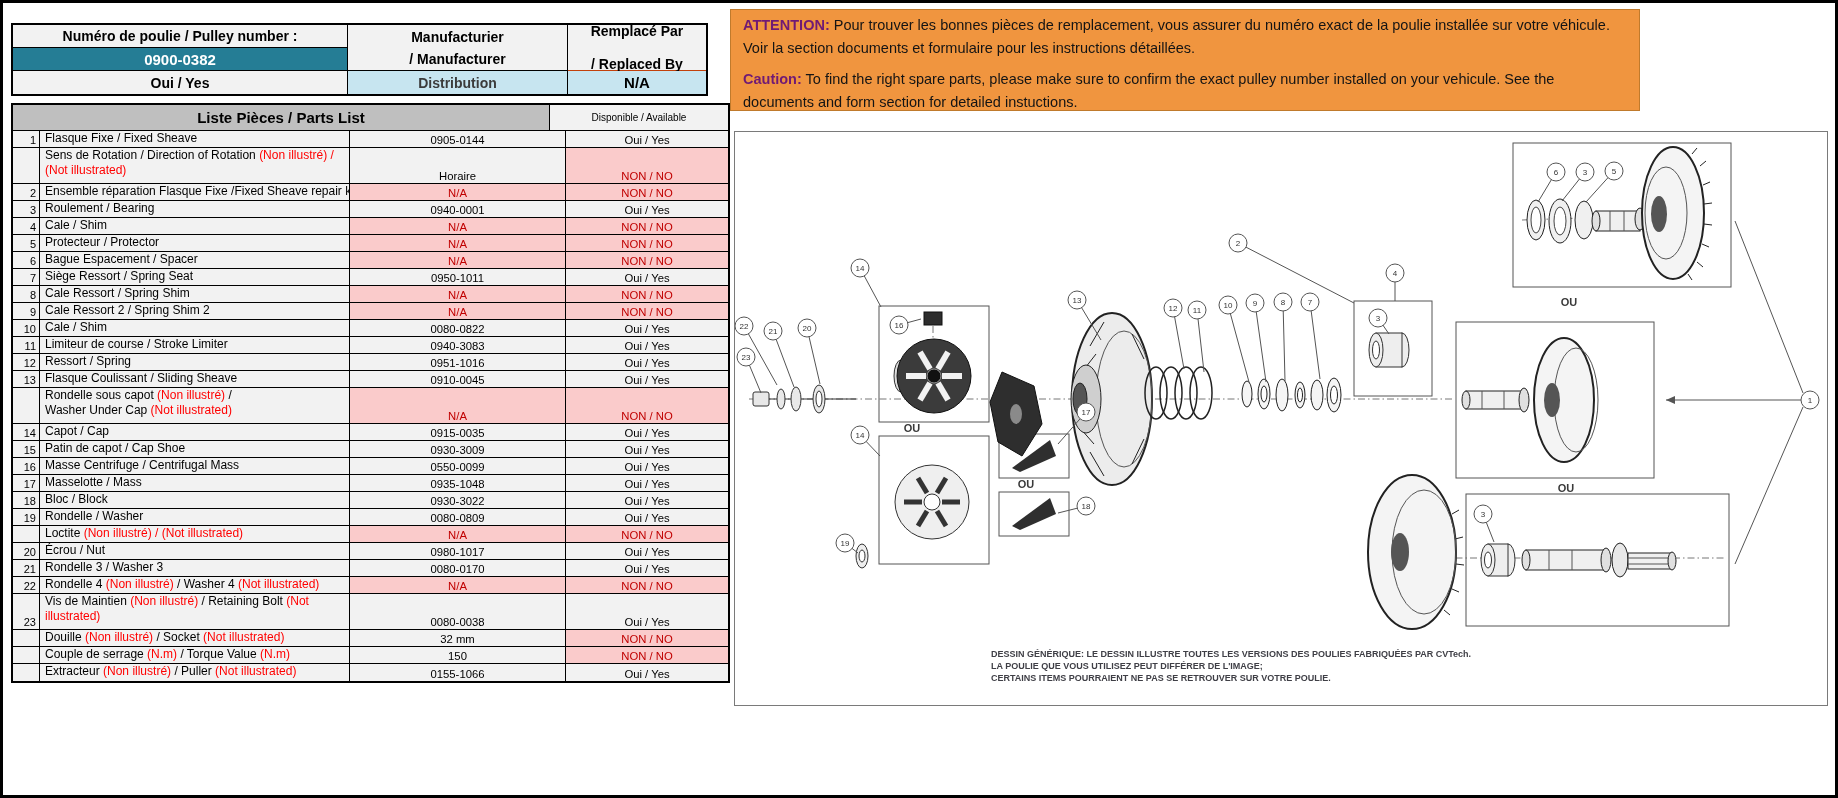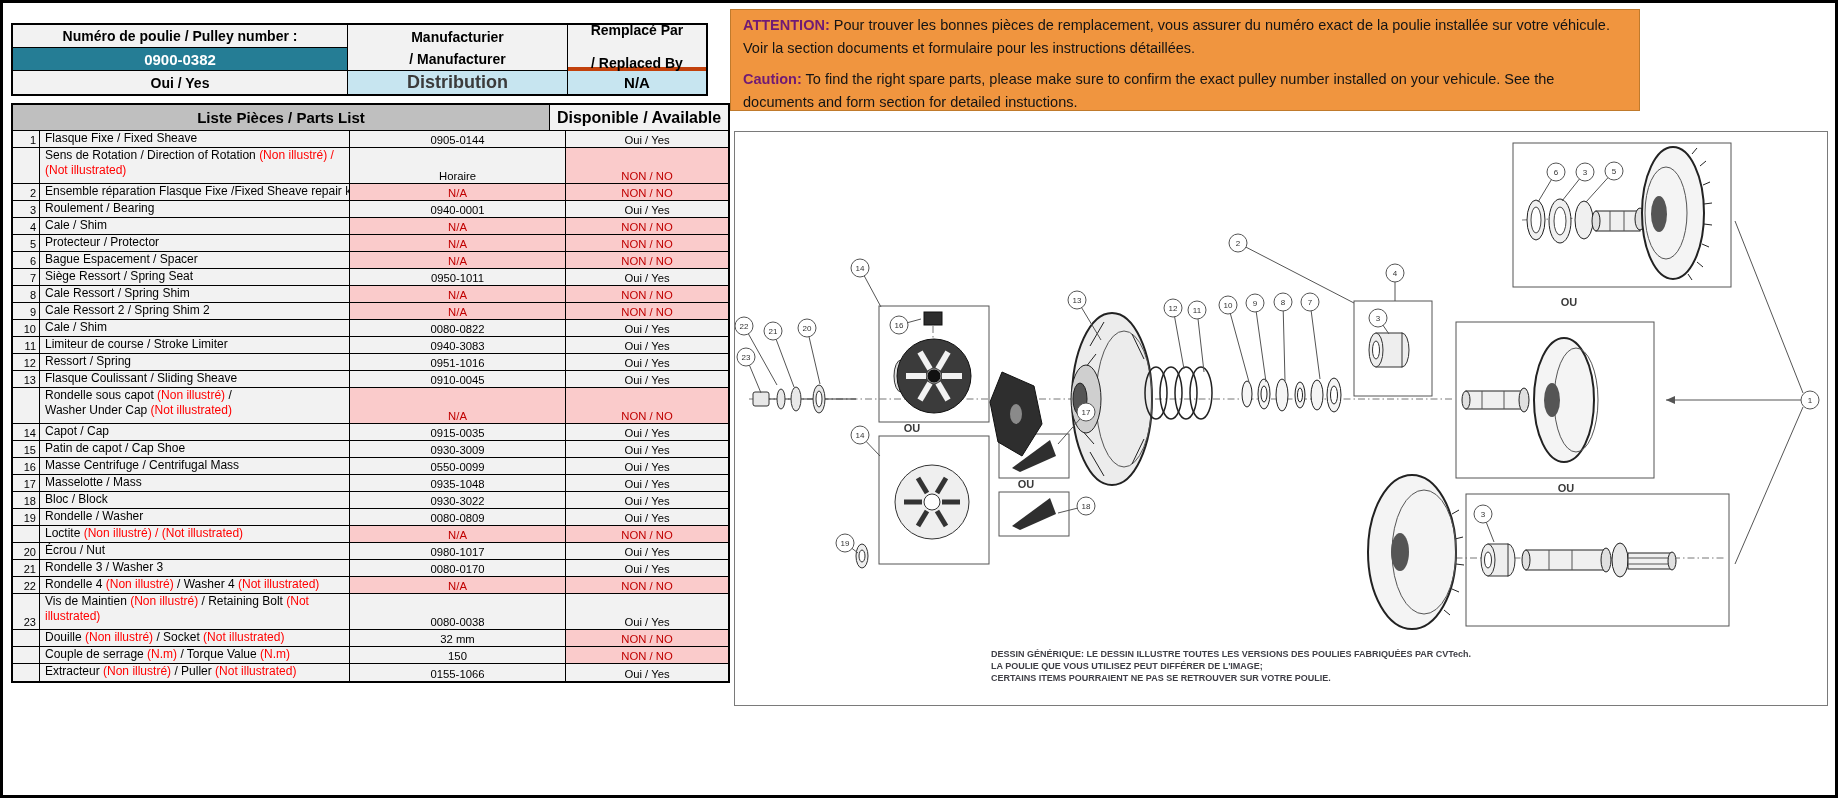--- a/index.html
+++ b/index.html
@@ -14,40 +14,40 @@
     border:2px solid #000;box-sizing:border-box;background:#F2F2F2;
     display:grid;grid-template-columns:335px 220px 1fr;grid-template-rows:23px 23px 1fr;
   }
   .hc{box-sizing:border-box;display:flex;align-items:center;justify-content:center;
       font-weight:bold;font-size:14px;}
   .hc.c1r1{grid-column:1;grid-row:1;border-right:1px solid #000;border-bottom:1px solid #000;}
   .hc.c1r2{grid-column:1;grid-row:2;background:#257D95;color:#fff;font-size:15px;
            border-right:1px solid #000;border-bottom:1px solid #000;}
   .hc.c1r3{grid-column:1;grid-row:3;border-right:1px solid #000;}
   .hc.c2h{grid-column:2;grid-row:1/3;flex-direction:column;border-right:1px solid #000;border-bottom:1px solid #000;line-height:22px;}
-  .hc.c2v{grid-column:2;grid-row:3;background:#C7E5F0;color:#3b3b3b;font-size:18px;border-right:1px solid #000;}
-  .hc.c3h{grid-column:3;grid-row:1/3;flex-direction:column;border-bottom:4px solid #c2410c;line-height:22px;gap:11px;}
+  .hc.c2v{grid-column:2;grid-row:3;background:#C7E5F0;color:#3b3b3b;font-size:14px;border-right:1px solid #000;}
+  .hc.c3h{grid-column:3;grid-row:1/3;flex-direction:column;border-bottom:1px solid #c2410c;line-height:22px;gap:11px;}
   .hc.c3v{grid-column:3;grid-row:3;background:#C7E5F0;font-size:15px;}
   
   .warnbox{
     position:absolute;left:727px;top:6px;width:910px;height:102px;box-sizing:border-box;
     background:#F0953F;border:1px solid #c07a2c;padding:4px 12px;
     font-size:14.5px;line-height:23px;color:#141414;
   }
   .warnbox p{margin:0 0 8px 0;}
   .wred{color:#701a75;font-weight:bold;}
   
   .ptable{
     position:absolute;left:8px;top:100px;width:719px;
     border:2px solid #000;box-sizing:border-box;background:#F2F2F2;
   }
   .phead{display:grid;grid-template-columns:537px 1fr;height:25px;border-bottom:1px solid #000;}
   .ptitle{background:#BFBFBF;font-weight:bold;font-size:15px;display:flex;align-items:center;
           justify-content:center;border-right:1px solid #000;box-sizing:border-box;}
-  .pavailh{font-weight:bold;font-size:16px;display:flex;align-items:center;justify-content:center;}
+  .pavailh{font-weight:normal;font-size:10px;display:flex;align-items:center;justify-content:center;}
   .prow{display:grid;grid-template-columns:27px 310px 216px 1fr;border-bottom:1px solid #000;box-sizing:border-box;}
   .prow:last-child{border-bottom:none;}
   .cell{box-sizing:border-box;overflow:hidden;}
   .cnum{border-right:1px solid #000;font-size:11px;display:flex;align-items:flex-end;
         justify-content:flex-end;padding:0 3px 1px 0;}
   .cdesc{border-right:1px solid #000;font-size:12px;padding:0 0 1px 5px;display:flex;
          flex-direction:column;white-space:nowrap;}
   .cdesc .dline{line-height:15px;}
   .cpart{border-right:1px solid #000;font-size:11.3px;display:flex;align-items:flex-end;
          justify-content:center;padding-bottom:1px;}

